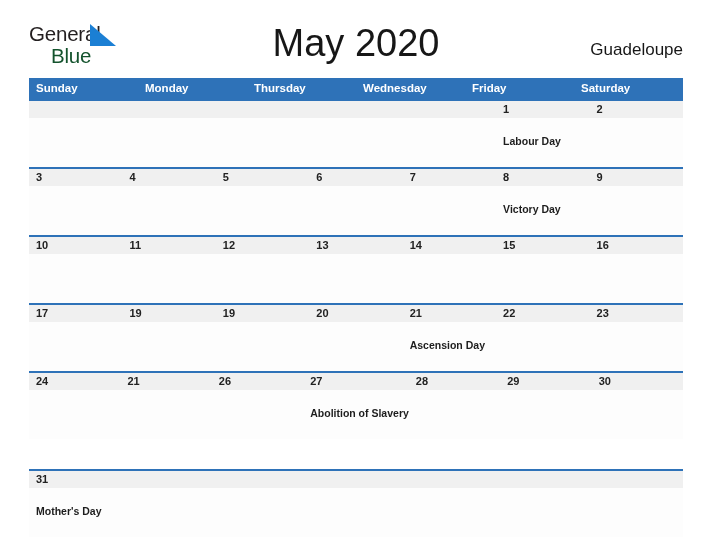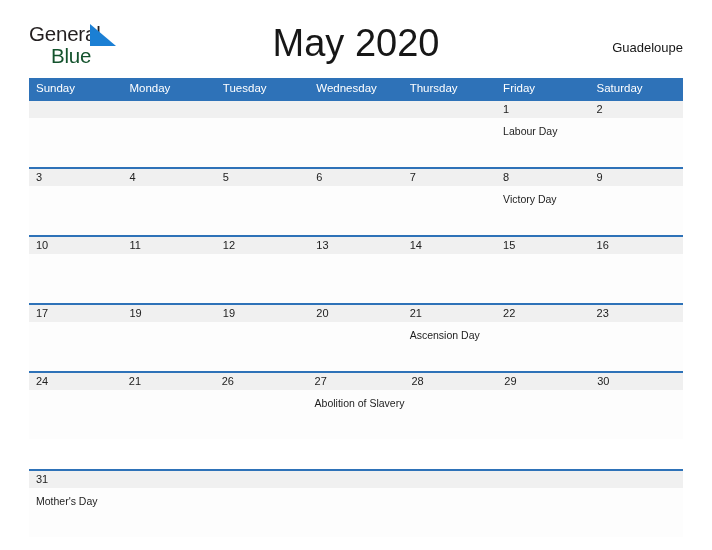--- a/index.html
+++ b/index.html
@@ -73,30 +73,31 @@
     font-weight: normal;
     color: #171717;
     line-height: 38px;
     letter-spacing: 0px;
   }
 
   .cal-country {
     position: absolute;
     right: 0;
     top: 18px;
-    font-size: 13px;
+    font-size: 17px;
     color: #171717;
     text-align: right;
     white-space: nowrap;
   }
 
   
   .calendar {
     margin: 6px 29px 0 29px;
     width: 654px;
+    font-weight: bold;
   }
 
   .weekdays {
     display: flex;
     background: #2e72b8;
     height: 21px;
   }
   .weekday {
     flex: 1 1 0;
     color: #ffffff;
@@ -131,21 +132,21 @@
     line-height: 17px;
     color: #222222;
     display: block;
     height: 17px;
   }
   .day-event {
     font-size: 10.5px;
     line-height: 14px;
     color: #1d1d1d;
     display: block;
-    margin-top: 6px;
+    margin-top: 16px;
     white-space: nowrap;
   }
 
   
   .week-gap {
     height: 30px;
     background: #ffffff;
   }
 </style>
 </head>
@@ -167,23 +168,22 @@
 
     <div class="cal-country">Guadeloupe</div>
 
   </div>
 
   <div class="calendar">
 
     <div class="weekdays">
       <div class="weekday">Sunday</div>
       <div class="weekday">Monday</div>
-      <div class="weekday">Tuesday</div>
+      <div class="weekday">Thursday</div>
       <div class="weekday">Wednesday</div>
-      <div class="weekday">Thursday</div>
       <div class="weekday">Friday</div>
       <div class="weekday">Saturday</div>
     </div>
 
     <div class="week">
       <div class="week-days">
         <div class="day">
           <span class="day-num"></span>
           <span class="day-event"></span>
         </div>

